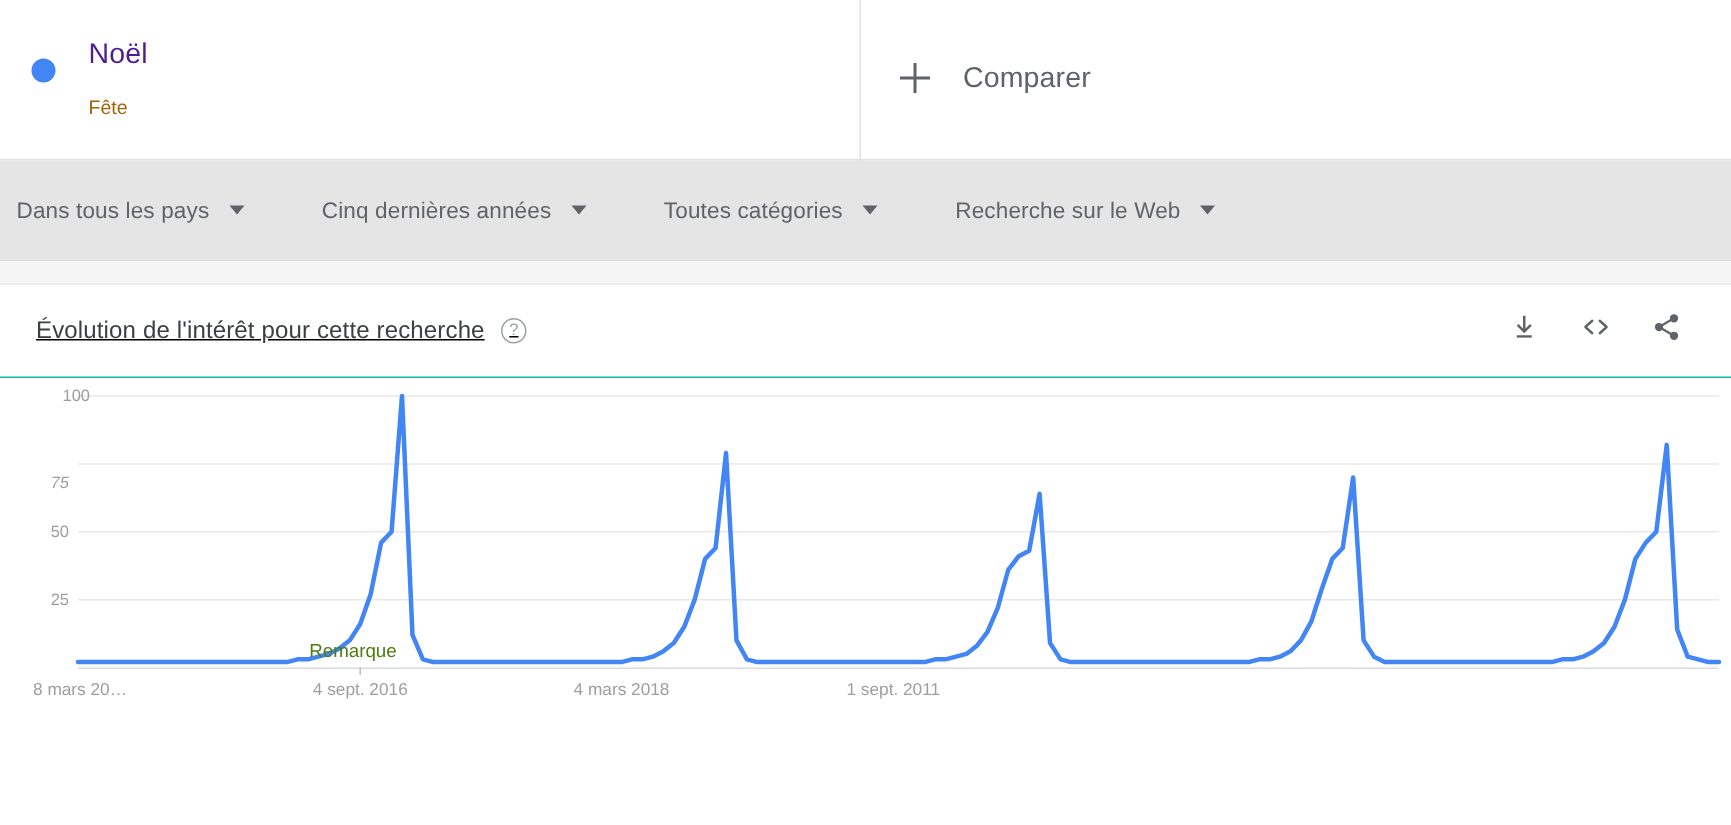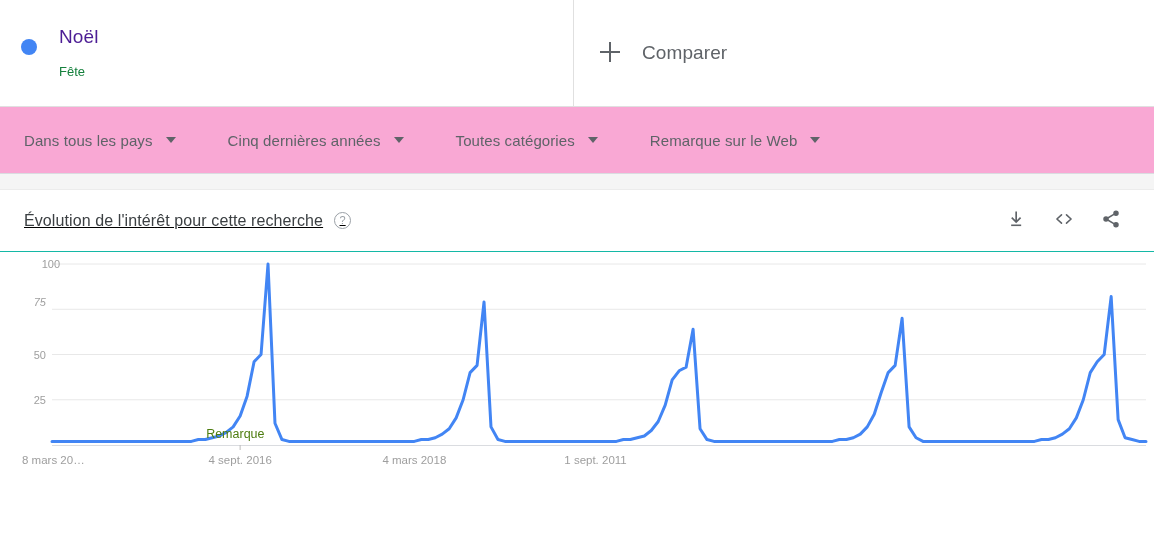--- a/index.html
+++ b/index.html
@@ -36,21 +36,21 @@
   }
   .term-text { display: flex; flex-direction: column; justify-content: center; }
   .term-title {
     font-size: 19px;
     color: #4c1d95;
     line-height: 24px;
     letter-spacing: 0.1px;
   }
   .term-sub {
     font-size: 13px;
-    color: #15803d;
+    color: #a16207;
     line-height: 20px;
     margin-top: 13px;
   }
   .compare-cell {
     flex: 1;
     display: flex;
     align-items: center;
     padding-left: 26px;
   }
   .compare-btn {
@@ -78,22 +78,22 @@
     font-size: 19px;
     color: #5f6368;
     letter-spacing: 0.1px;
   }
 
   
   .filter-bar {
     height: 66px;
     display: flex;
     align-items: center;
-    padding-left: 24px;
-    background: #f9a8d4;
+    padding-left: 11px;
+    background: #e5e5e5;
   }
   .filter {
     display: flex;
     align-items: center;
     cursor: pointer;
     margin-right: 52px;
     background: none;
     border: none;
     font-family: inherit;
   }
@@ -206,21 +206,21 @@
   </button>
   <button class="filter">
     <span class="filter-label">Cinq dernières années</span>
     <span class="caret"></span>
   </button>
   <button class="filter">
     <span class="filter-label">Toutes catégories</span>
     <span class="caret"></span>
   </button>
   <button class="filter">
-    <span class="filter-label">Remarque sur le Web</span>
+    <span class="filter-label">Recherche sur le Web</span>
     <span class="caret"></span>
   </button>
 </div>
 
 <div class="band"></div>
 
 <div class="card">
   <div class="card-head">
     <span class="card-title">Évolution de l'intérêt pour cette recherche</span>
     <span class="help-icon">?</span>
@@ -255,21 +255,21 @@
         <line x1="52" x2="1146" y1="102.5" y2="102.5" stroke="#e8e8e8" stroke-width="1"></line>
         <line x1="52" x2="1146" y1="57.25" y2="57.25" stroke="#e8e8e8" stroke-width="1"></line>
         <line x1="52" x2="1146" y1="12" y2="12" stroke="#e8e8e8" stroke-width="1"></line>
         <line x1="52" x2="1146" y1="193.5" y2="193.5" stroke="#dadce0" stroke-width="1"></line>
         <polyline points="52.00,189.38 58.97,189.38 65.94,189.38 72.90,189.38 79.87,189.38 86.84,189.38 93.81,189.38 100.78,189.38 107.75,189.38 114.71,189.38 121.68,189.38 128.65,189.38 135.62,189.38 142.59,189.38 149.55,189.38 156.52,189.38 163.49,189.38 170.46,189.38 177.43,189.38 184.39,189.38 191.36,189.38 198.33,187.57 205.30,187.57 212.27,185.76 219.24,183.95 226.20,180.33 233.17,174.90 240.14,164.04 247.11,144.13 254.08,109.74 261.04,102.50 268.01,12.00 274.98,171.28 281.95,187.57 288.92,189.38 295.89,189.38 302.85,189.38 309.82,189.38 316.79,189.38 323.76,189.38 330.73,189.38 337.69,189.38 344.66,189.38 351.63,189.38 358.60,189.38 365.57,189.38 372.54,189.38 379.50,189.38 386.47,189.38 393.44,189.38 400.41,189.38 407.38,189.38 414.34,189.38 421.31,187.57 428.28,187.57 435.25,185.76 442.22,182.14 449.18,176.71 456.15,165.85 463.12,147.75 470.09,120.60 477.06,113.36 484.03,50.01 490.99,174.90 497.96,187.57 504.93,189.38 511.90,189.38 518.87,189.38 525.83,189.38 532.80,189.38 539.77,189.38 546.74,189.38 553.71,189.38 560.68,189.38 567.64,189.38 574.61,189.38 581.58,189.38 588.55,189.38 595.52,189.38 602.48,189.38 609.45,189.38 616.42,189.38 623.39,187.57 630.36,187.57 637.32,185.76 644.29,183.95 651.26,178.52 658.23,169.47 665.20,153.18 672.17,127.84 679.13,118.79 686.10,115.17 693.07,77.16 700.04,176.71 707.01,187.57 713.97,189.38 720.94,189.38 727.91,189.38 734.88,189.38 741.85,189.38 748.82,189.38 755.78,189.38 762.75,189.38 769.72,189.38 776.69,189.38 783.66,189.38 790.62,189.38 797.59,189.38 804.56,189.38 811.53,189.38 818.50,189.38 825.46,189.38 832.43,189.38 839.40,187.57 846.37,187.57 853.34,185.76 860.31,182.14 867.27,174.90 874.24,162.23 881.21,140.51 888.18,120.60 895.15,113.36 902.11,66.30 909.08,174.90 916.05,185.76 923.02,189.38 929.99,189.38 936.96,189.38 943.92,189.38 950.89,189.38 957.86,189.38 964.83,189.38 971.80,189.38 978.76,189.38 985.73,189.38 992.70,189.38 999.67,189.38 1006.64,189.38 1013.61,189.38 1020.57,189.38 1027.54,189.38 1034.51,189.38 1041.48,187.57 1048.45,187.57 1055.41,185.76 1062.38,182.14 1069.35,176.71 1076.32,165.85 1083.29,147.75 1090.25,120.60 1097.22,109.74 1104.19,102.50 1111.16,44.58 1118.13,167.66 1125.10,185.76 1132.06,187.57 1139.03,189.38 1146.00,189.38" fill="none" stroke="#4285f4" stroke-width="3" stroke-linejoin="round" stroke-linecap="round"></polyline>
         <line x1="240.140127388535" x2="240.140127388535" y1="193" y2="198" stroke="#bdbdbd" stroke-width="1"></line>
       </svg>
     <div id="y-axis">
         <div class="ylab" style="top: 147.75px; left: 0px;">25</div>
         <div class="ylab" style="top: 102.5px; left: 0px;">50</div>
-        <div class="ylab" style="top: 50px; left: 0px; font-style: italic;">75</div>
+        <div class="ylab" style="top: 70px; left: 0px; font-style: italic;">75</div>
         <div class="ylab" style="top: 12px; left: 14px;">100</div>
       </div>
     <div id="x-axis">
         <div class="xlab" style="top: 202px; left: 22px;">8 mars 20…</div>
         <div class="xlab" style="top: 202px; left: 233.172px; transform: translateX(-50%); margin-left: 7px;">4 sept. 2016</div>
         <div class="xlab" style="top: 202px; left: 414.344px; transform: translateX(-50%);">4 mars 2018</div>
         <div class="xlab" style="top: 202px; left: 595.516px; transform: translateX(-50%);">1 sept. 2011</div>
       </div>
     <div id="annot-layer">
         <div class="annot" style="left: 206.14px; top: 175px;">Remarque</div>

